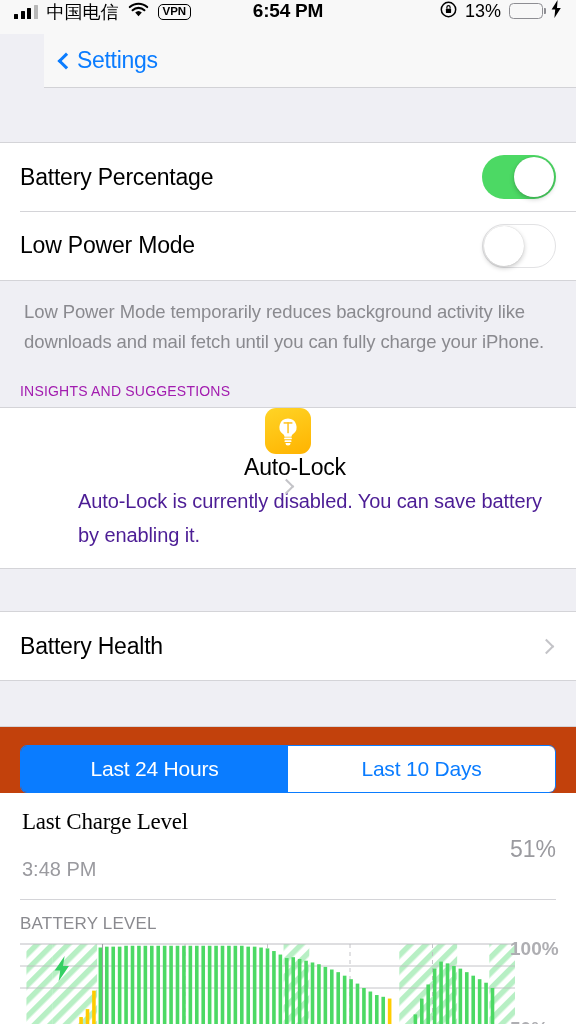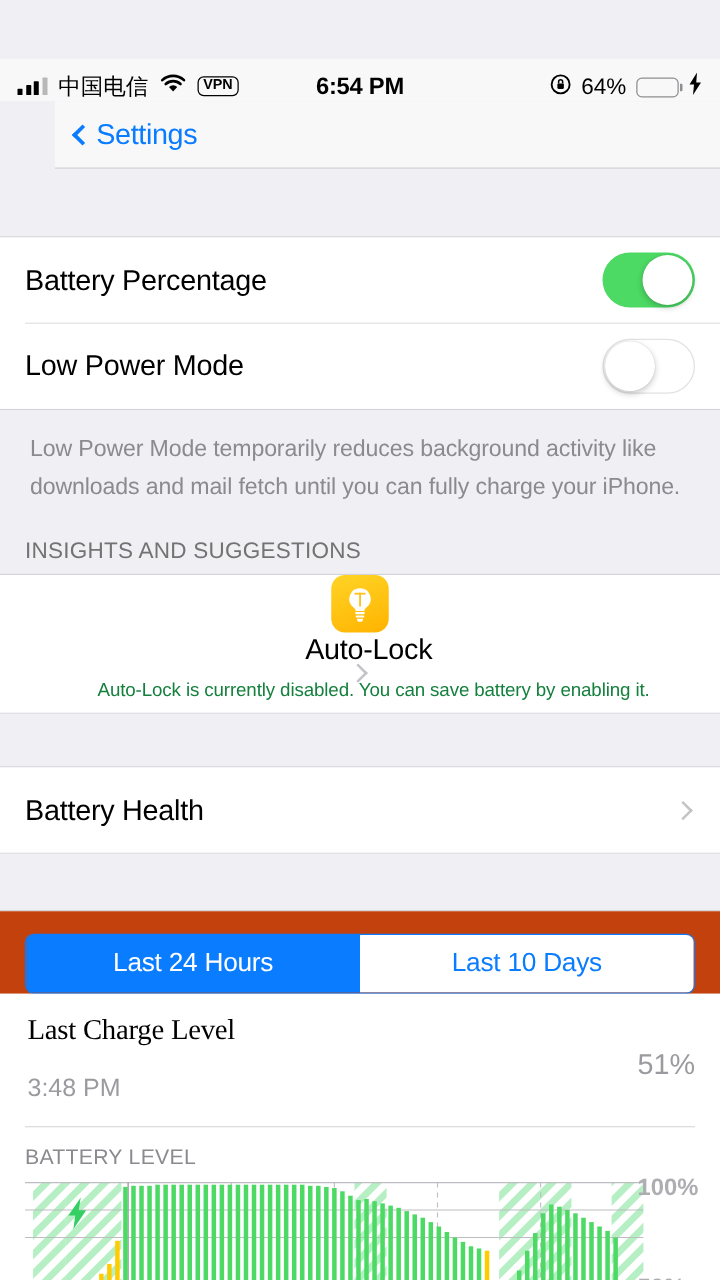--- a/index.html
+++ b/index.html
@@ -8,22 +8,22 @@
     background: #EFEFF4;
     font-family: "Liberation Sans", sans-serif;
     -webkit-font-smoothing: antialiased;
     overflow: hidden;
   }
   .screen { position: relative; width: 576px; height: 1024px; background: #EFEFF4; }
 
   
   .statusbar {
     height: 34px; background: #F8F8F8;
-    display: flex; align-items: flex-end;
-    padding: 0 14px; position: relative; margin-top: 47px;
+    display: flex; align-items: flex-start;
+    padding: 0 14px; position: relative;
   }
   .sb-left { display: flex; align-items: center; gap: 9px; }
   .sb-center {
     position: absolute; left: 0; right: 0; text-align: center;
     font-size: 19px; font-weight: bold; color: #000; letter-spacing: -0.2px;
     pointer-events: none;
   }
   .sb-right {
     margin-left: auto; display: flex; align-items: center; gap: 8px;
     position: relative; z-index: 2;
@@ -103,35 +103,35 @@
     border-right: 2.6px solid #C4C4C8; transform: rotate(45deg);
     flex: none; margin-right: 4px;
   }
 
   
   .footer-text {
     font-size: 18.5px; color: #8A8A8F; line-height: 30px;
     padding: 16px 24px 0 24px; letter-spacing: -0.1px;
   }
   .group-header {
-    font-size: 18px; color: #737373; letter-spacing: 0.2px;
+    font-size: 14px; color: #a21caf; letter-spacing: 0.2px;
     padding: 26px 20px 8px 20px; text-transform: uppercase;
   }
 
   
   .insight-row { display: flex; align-items: center; height: 64px; padding: 0 20px; background: #FFF; flex-direction: column; }
   .bulb-icon {
     width: 46px; height: 46px; border-radius: 11px; flex: none;
     background: linear-gradient(160deg, #FFD426 0%, #FFB300 100%);
     display: flex; align-items: center; justify-content: center;
   }
   .insight-title { font-size: 23px; color: #000; margin-left: 14px; letter-spacing: -0.2px; }
   .insight-body {
-    font-size: 15px; color: #15803d; line-height: 34px;
-    padding: 12px 30px 0 78px; background: #FFF; letter-spacing: -0.1px;
+    font-size: 20px; color: #4c1d95; line-height: 34px;
+    padding: 12px 30px 16px 78px; background: #FFF; letter-spacing: -0.1px;
   }
 
   
   .seg-wrap { padding: 18px 20px 0 20px; background: #c2410c; }
   .seg {
     display: flex; height: 48px; border: 1.3px solid #0A7CFF;
     border-radius: 7px; overflow: hidden;
   }
   .seg-item {
     flex: 1; display: flex; align-items: center; justify-content: center;
@@ -191,21 +191,21 @@
     </div>
     <div class="sb-center">6:54 PM</div>
     <div class="sb-right">
       <span>
         <svg width="17" height="17" viewBox="0 0 17 17">
           <circle cx="8.5" cy="8.5" r="7.2" stroke="#000" stroke-width="1.5" fill="none"></circle>
           <rect x="5.9" y="7.7" width="5.2" height="4.4" rx="0.9" fill="#000"></rect>
           <path d="M6.9 7.7 v-1.4 a1.6 1.6 0 0 1 3.2 0 v1.4" stroke="#000" stroke-width="1.2" fill="none"></path>
         </svg>
       </span>
-      <span class="sb-pct">64%</span>
+      <span class="sb-pct">13%</span>
       <span class="batt-shell">
         <span class="batt-fill" id="sb-batt-fill" style="width: 61%;"></span>
         <span class="batt-cap"></span>
       </span>
       <span>
         <svg width="11" height="18" viewBox="0 0 11 18">
             <path d="M6.6 0 L0.6 9.6 h3.6 L3.4 18 l6.4 -10 h-3.8 Z" fill="#000"></path>
           </svg>
       </span>
     </div>

